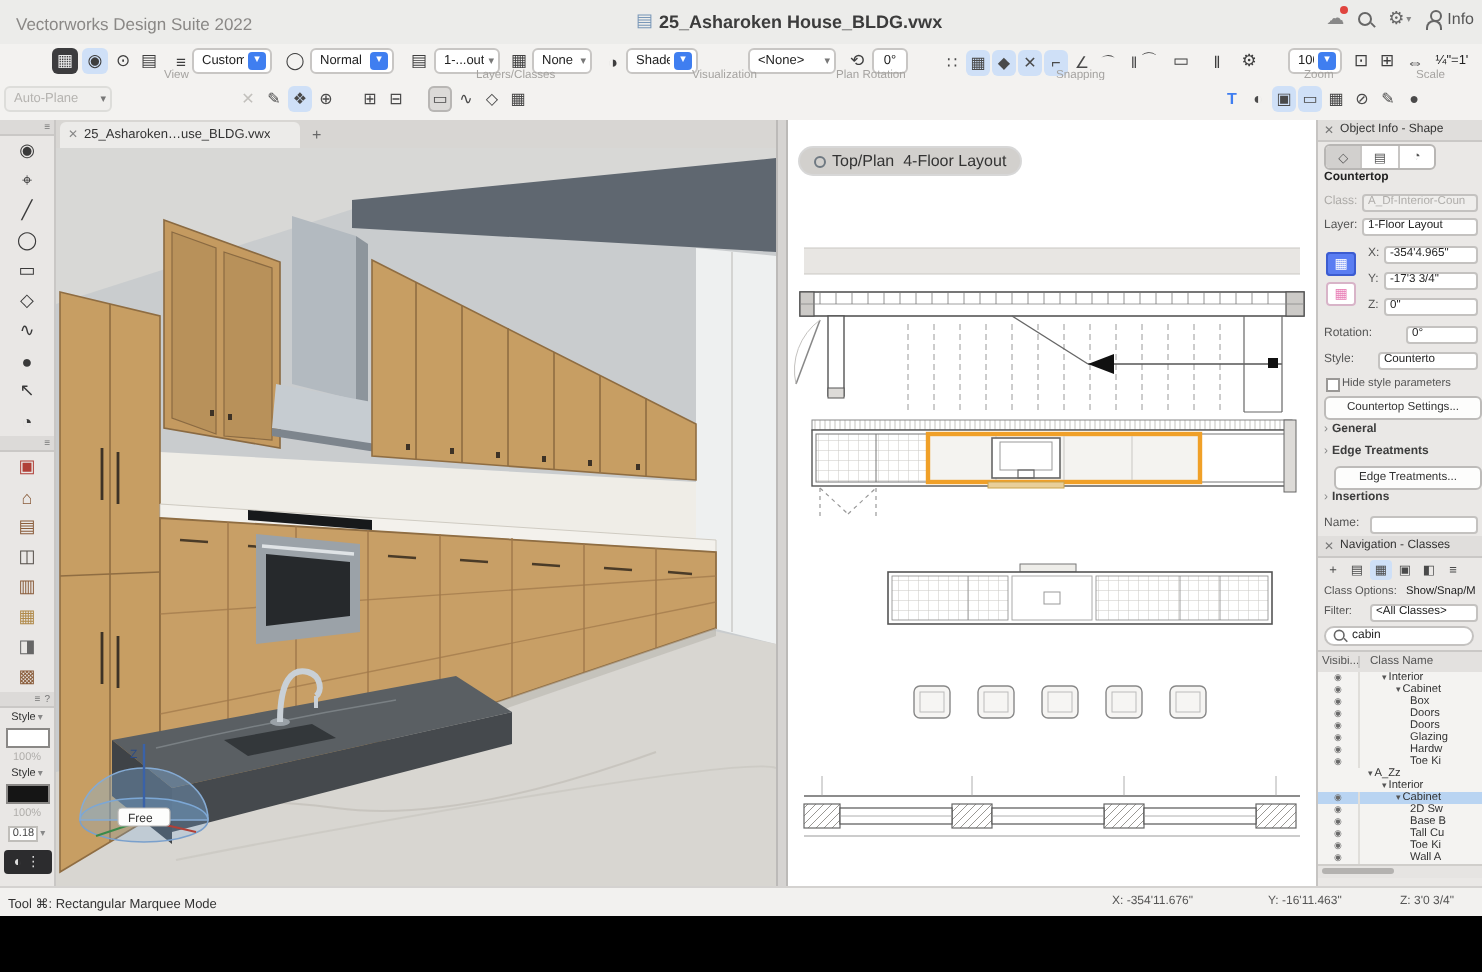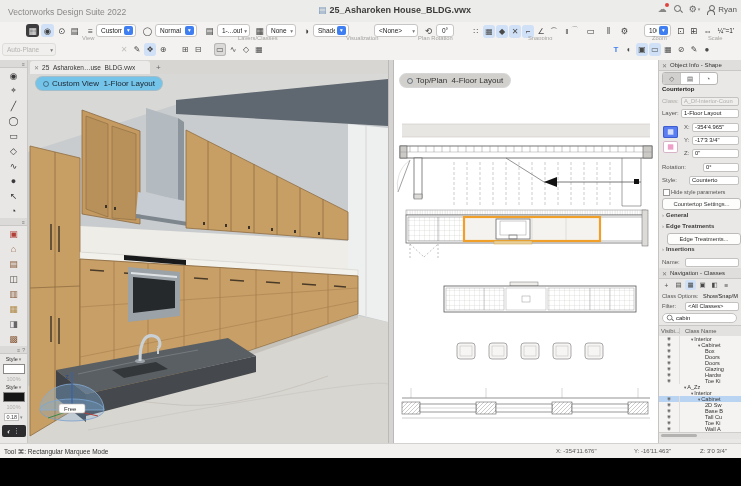--- a/index.html
+++ b/index.html
@@ -143,21 +143,21 @@
       </div>
       <div class="tb-right">
         <span class="cloudi"><span>☁</span><i class="reddot"></i></span>
         <span class="mag"></span>
         <span class="gearw">
             <span>⚙</span>
             <span class="minichev">▾</span>
           </span>
         <span class="userw">
             <span class="person"></span>
-            <span>Ryan</span>
+            <span>Info</span>
           </span>
       </div>
     </div>
 
     <div class="tb1">
       <span class="ib dark" style="left:26px">▦</span>
       <span class="ib act" style="left:41px">◉</span>
       <span class="ib" style="left:55px">⊙</span>
       <span class="ib" style="left:68px">▤</span>
       <span class="ib" style="left:84px">≡</span>
@@ -310,23 +310,20 @@
 
     <div class="lpane">
       <div class="tabbar">
         <span class="tab">
           <span class="tabx">✕</span>
           <span class="tabt">25_Asharoken…use_BLDG.vwx</span>
         </span>
         <span class="tabplus">+</span>
       </div>
       <div class="vp3d">
-        <span class="pill blue" style="left:8px;top:3px">
-          <span class="pilldot"></span><span>Custom View  1-Floor Layout</span>
-        </span>
         <svg width="360" height="370" viewBox="0 0 360 370">
           <rect x="0" y="0" width="360" height="370" fill="#c9ccce"></rect>
 
           <polygon points="0,0 360,0 360,8 150,30 0,78" fill="#d8d8d6"></polygon>
           <polygon points="148,26 360,5 360,52 148,40" fill="#5f6770"></polygon>
 
           <polygon points="320,50 360,54 360,248 320,238" fill="#eef0f0"></polygon>
           <line x1="338" y1="52" x2="338" y2="242" stroke="#d4d4d2" stroke-width="1"></line>
 
           <polygon points="0,370 0,312 52,300 200,268 322,240 360,248 360,370" fill="#d8d6d1"></polygon>

